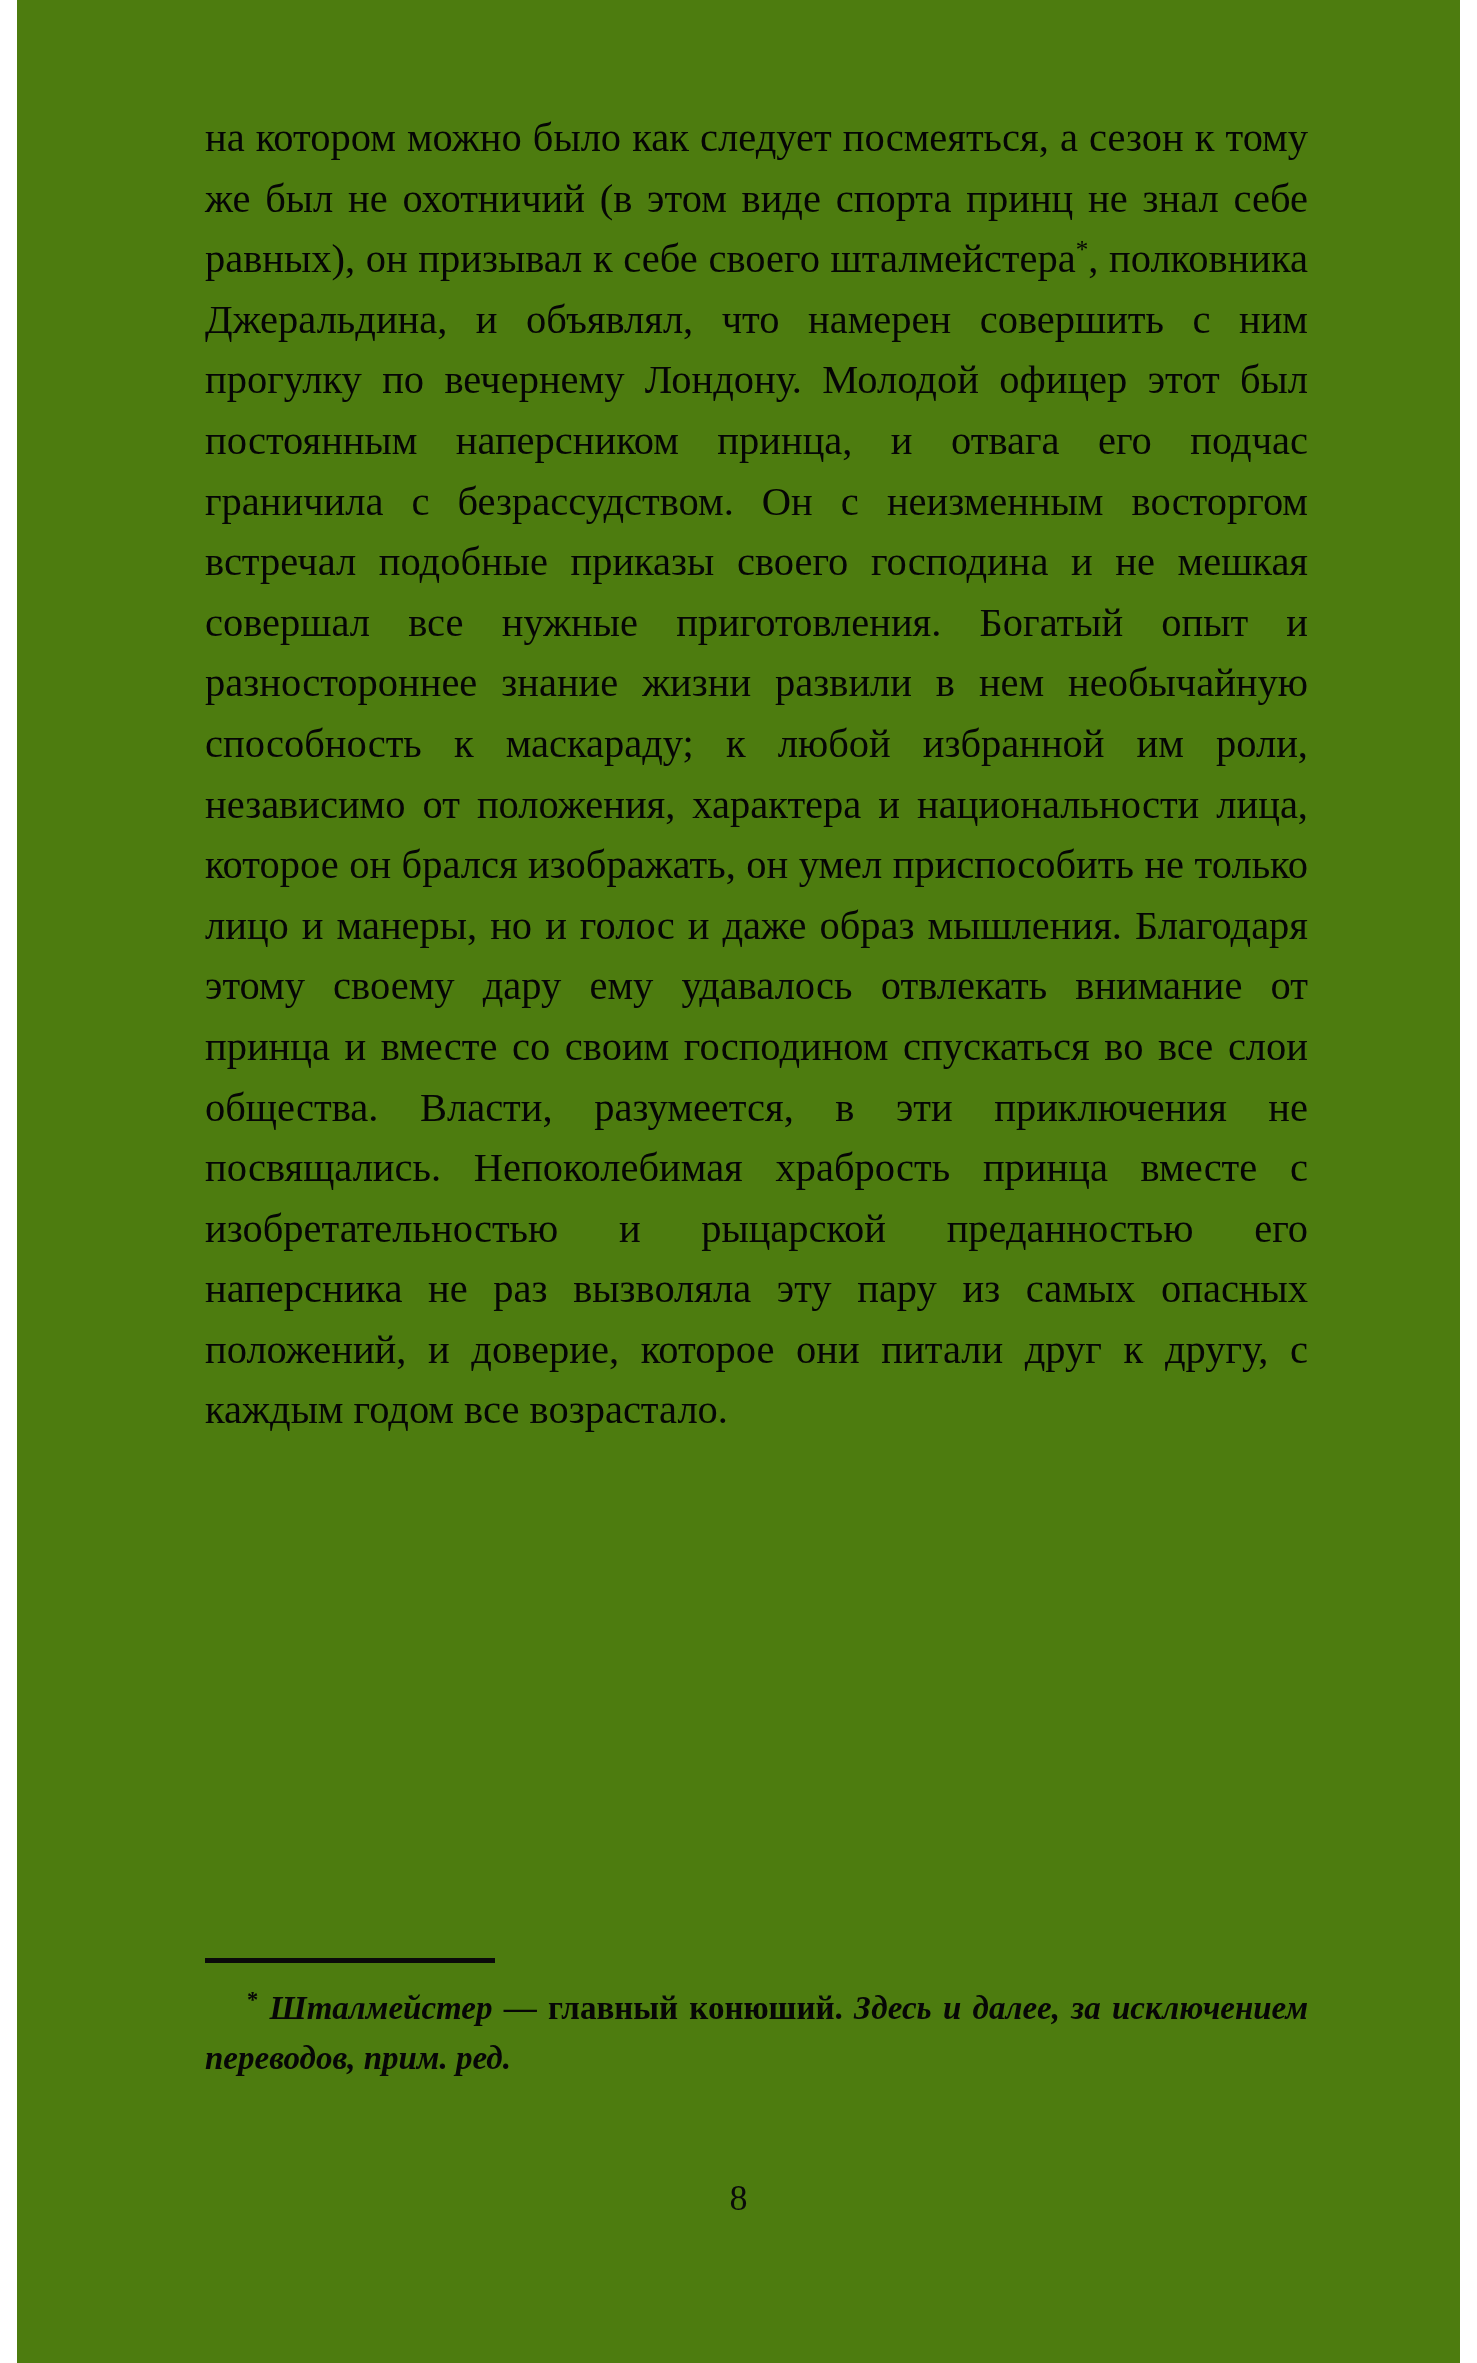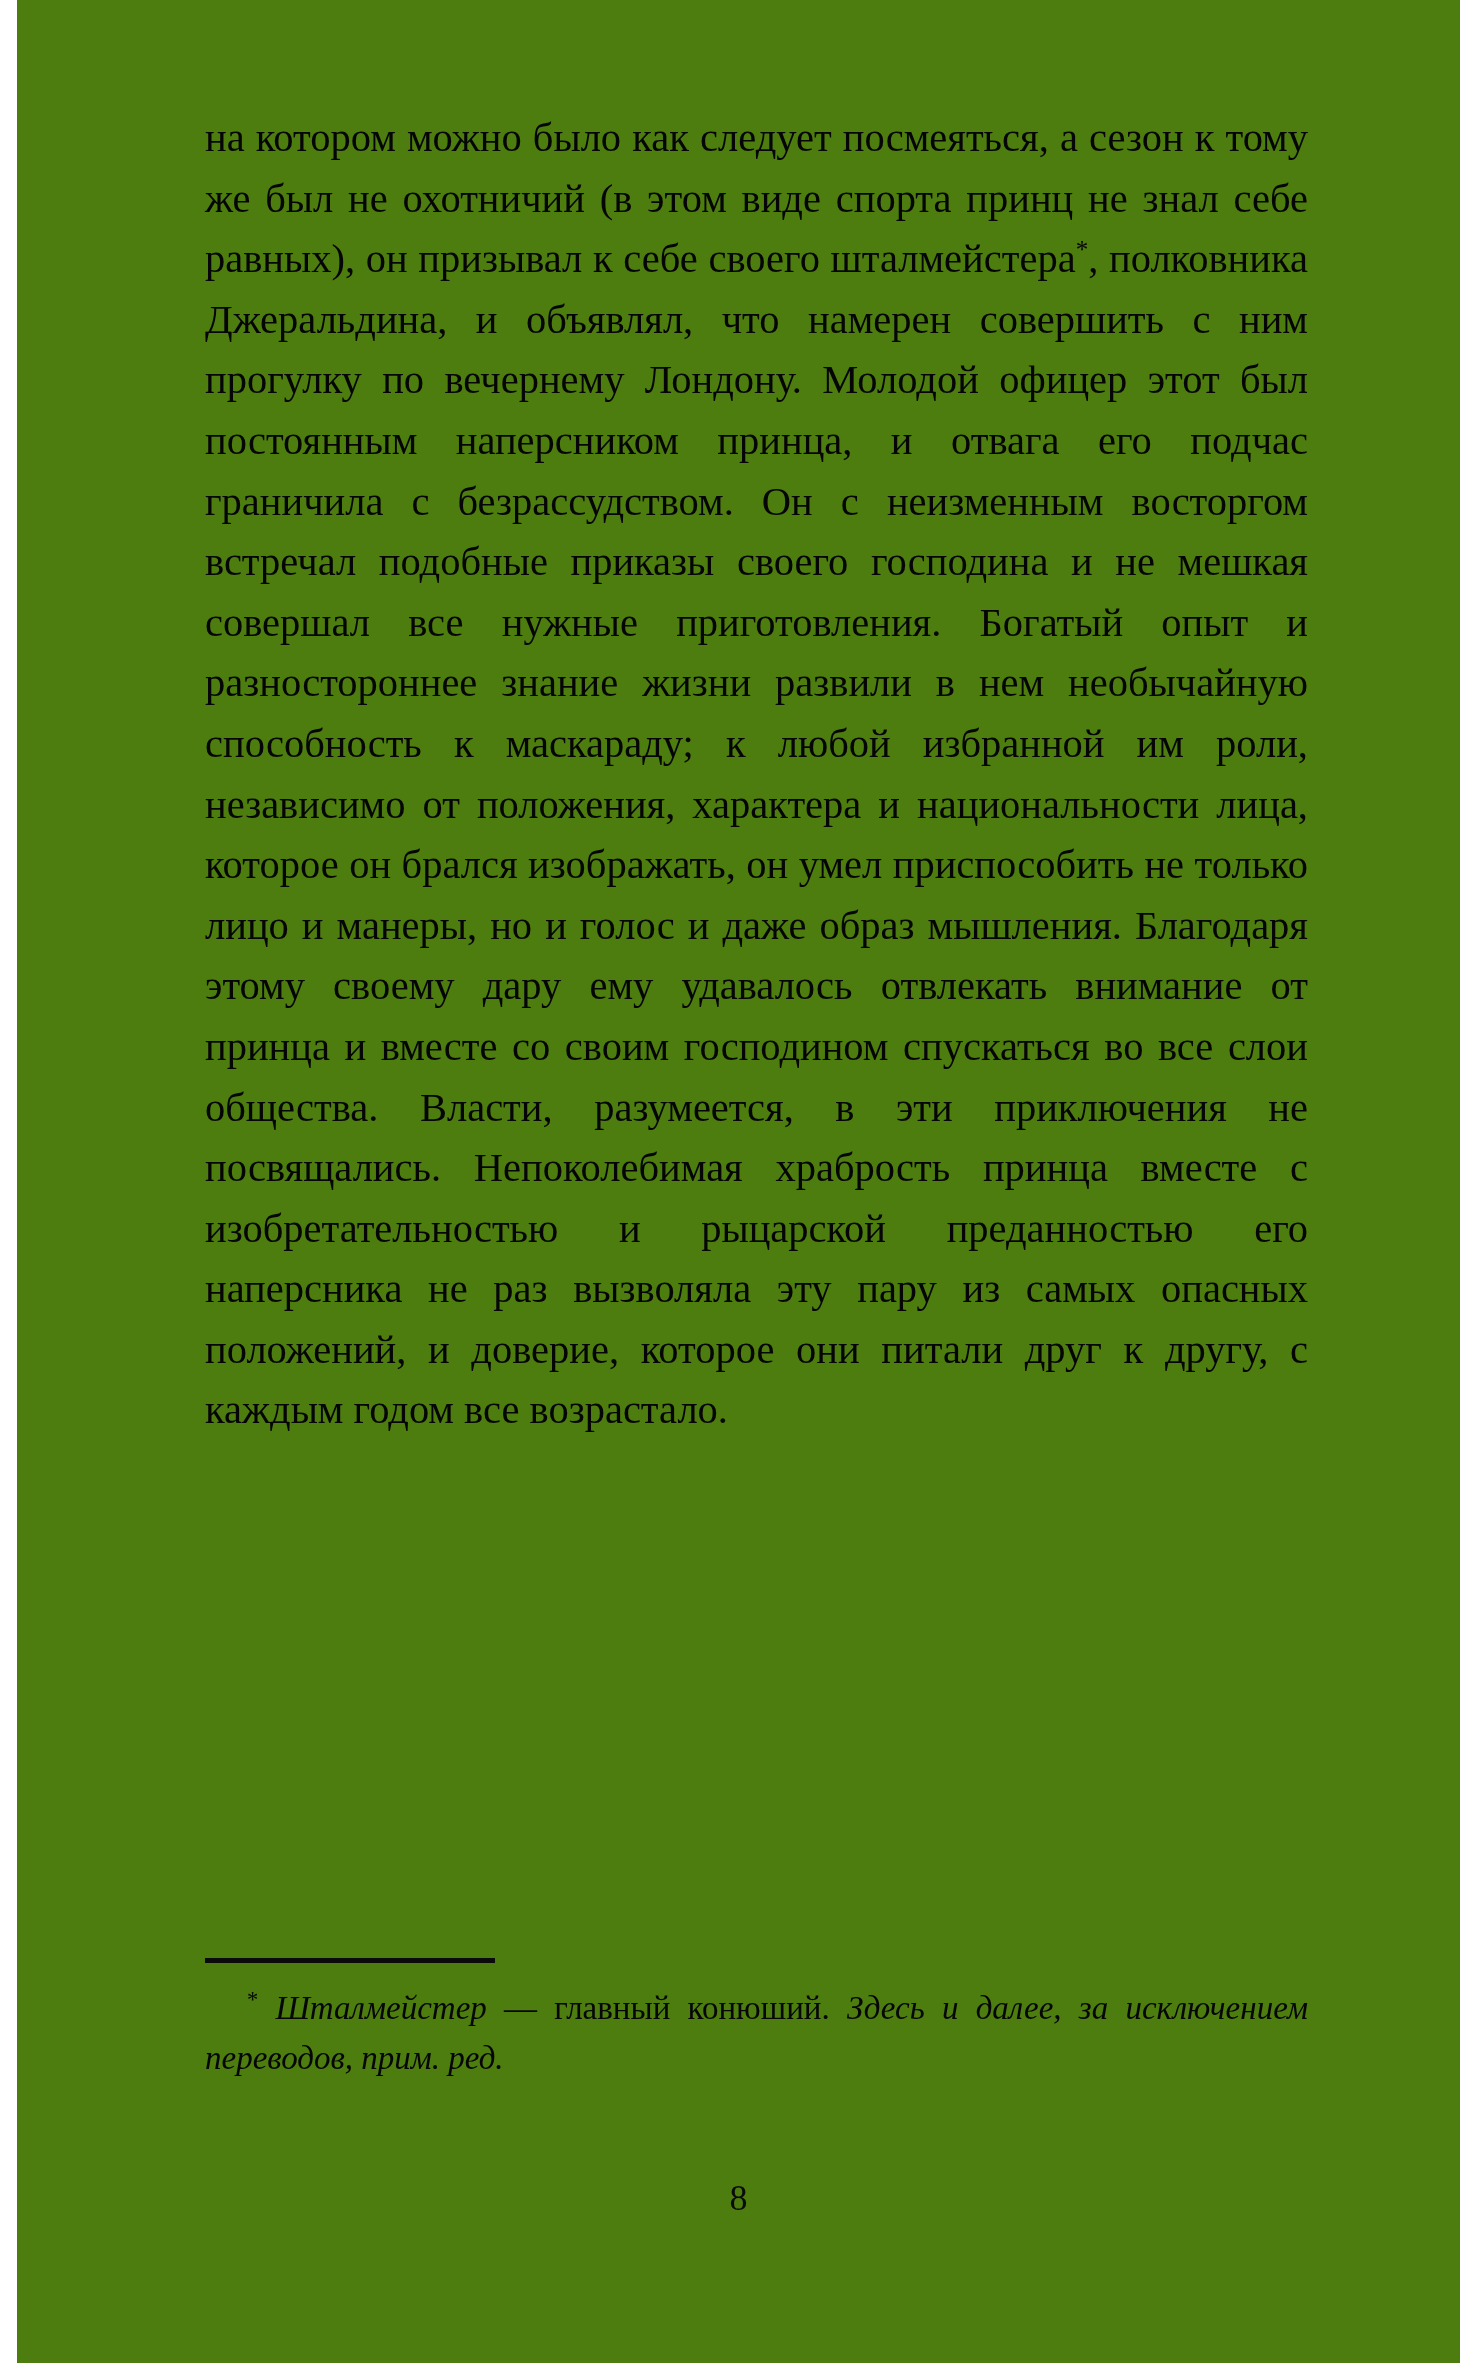--- a/index.html
+++ b/index.html
@@ -54,20 +54,21 @@
     height: 5px;
     background: #0a0a0a;
     margin: 0 0 20px 0;
   }
   .footnote-text {
     font-size: 33px;
     line-height: 50px;
     text-align: justify;
     text-indent: 42px;
     color: #060606;
+    font-weight: bold;
   }
   .footnote-text .fn-marker {
     font-size: 0.68em;
     vertical-align: super;
     line-height: 0;
   }
   .footnote-text i,
   .footnote-text em {
     font-style: italic;
   }

